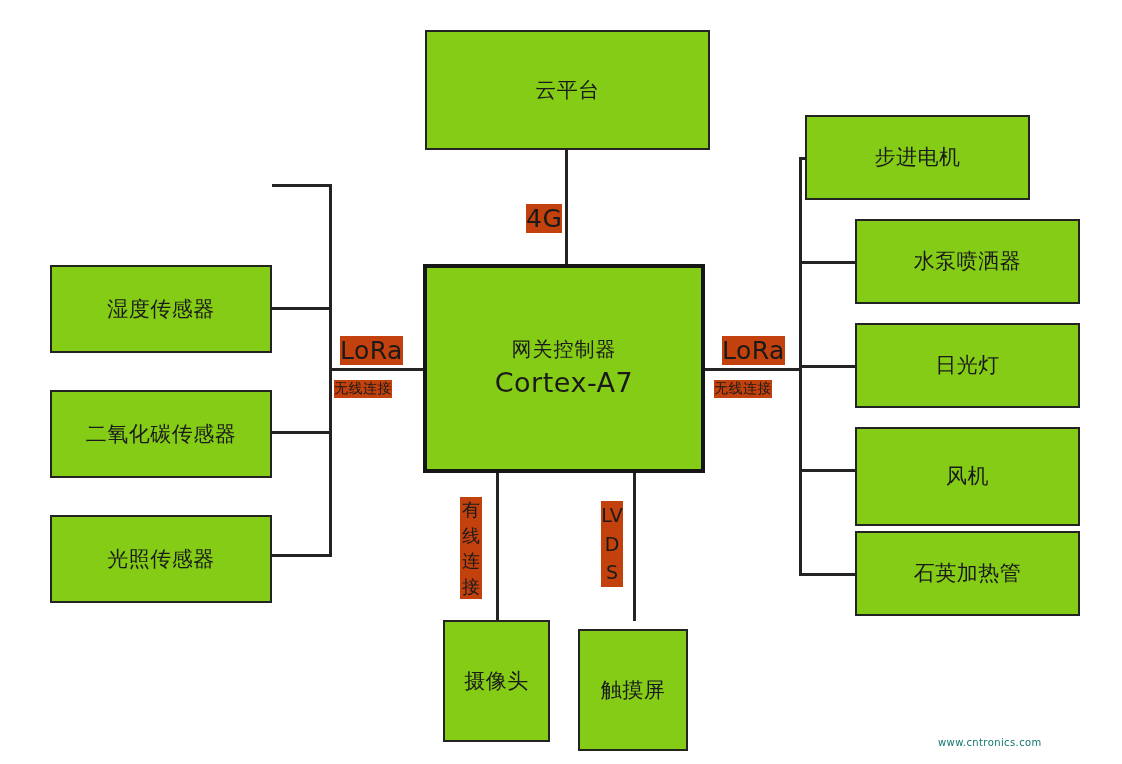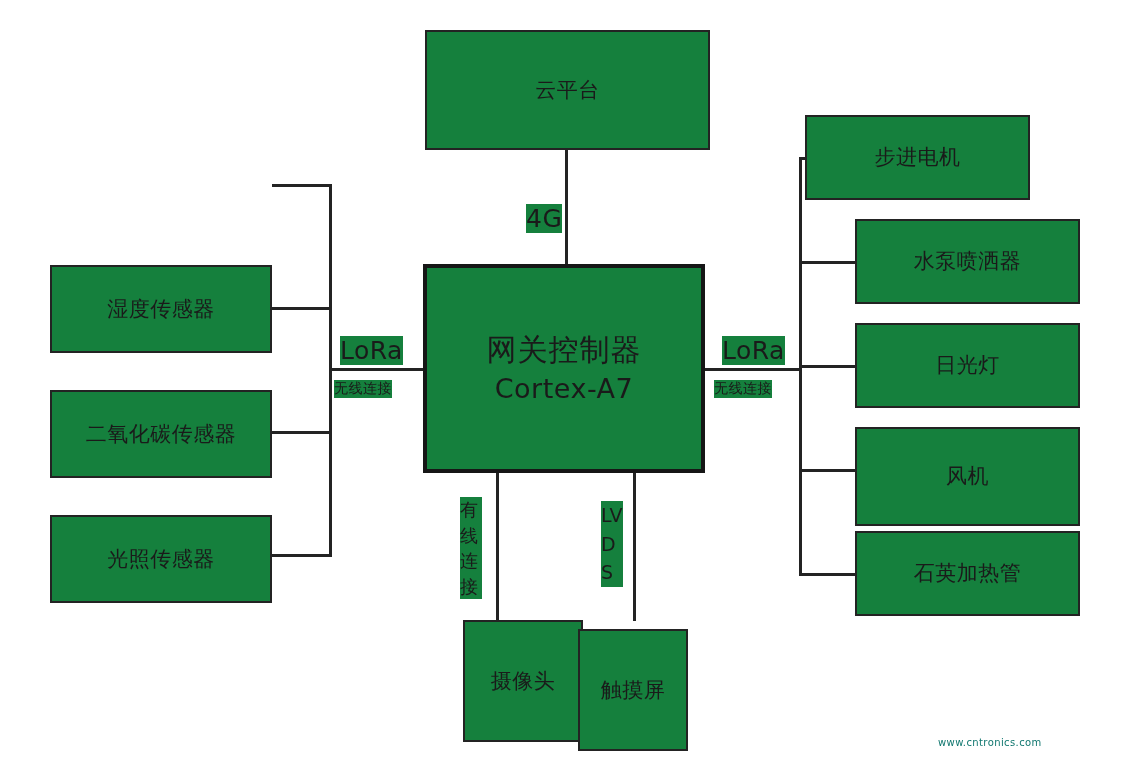--- a/index.html
+++ b/index.html
@@ -18,66 +18,66 @@
     height: 764px;
     background: #ffffff;
     overflow: hidden;
   }
 
   
   .node {
     position: absolute;
     box-sizing: border-box;
     border: 2.5px solid #232323;
-    background: #15803d;
+    background: #84cc16;
     display: flex;
     align-items: center;
     justify-content: center;
     text-align: center;
     line-height: 1.25;
     z-index: 3;
   }
   .node-label {
     font-size: 21px;
     letter-spacing: 0.5px;
     color: #1a1a1a;
     white-space: nowrap;
   }
   .node.emphasis {
     border-width: 4px;
     border-color: #161616;
     flex-direction: column;
   }
   .node.emphasis .node-label {
-    font-size: 30px;
+    font-size: 20px;
     letter-spacing: 1px;
   }
   .node.emphasis .node-label.sub {
     font-size: 27px;
     letter-spacing: 0.5px;
     margin-top: 4px;
   }
 
   
   .line {
     position: absolute;
     background: #232323;
     z-index: 1;
   }
   .line.h { height: 2.5px; }
   .line.v { width: 2.5px; }
 
   
   .edge-label {
     position: absolute;
-    background: #15803d;
+    background: #c2410c;
     color: #1a1a1a;
     z-index: 4;
     white-space: nowrap;
-    text-align: left;
+    text-align: center;
   }
   .edge-label.big {
     font-size: 25px;
     letter-spacing: 0.5px;
   }
   .edge-label.small {
     font-size: 14px;
     letter-spacing: 0.5px;
   }
   .edge-label.vert {
@@ -168,21 +168,21 @@
 
   <div class="edge-label big" style="left:722px; top:336px;">LoRa</div>
   <div class="edge-label small" style="left:714px; top:380px;">无线连接</div>
 
   <div class="line v" style="left:496px; top:471px; height:150px;"></div>
   <div class="line v" style="left:633px; top:471px; height:150px;"></div>
 
   <div class="edge-label vert" style="left:460px; top:497px;">有线连接</div>
   <div class="edge-label vert mono" style="left:601px; top:501px;">LVDS</div>
 
-  <div class="node" style="left:443px; top:620px; width:120px; height:122px;margin-left:20px;">
+  <div class="node" style="left:443px; top:620px; width:107px; height:122px;">
     <span class="node-label">摄像头</span>
   </div>
   <div class="node" style="left:578px; top:620px; width:110px; height:122px;margin-top:9px;">
     <span class="node-label">触摸屏</span>
   </div>
 
   <div class="watermark" style="left:938px; top:737px;">www.cntronics.com</div>
 
 </div>
 

